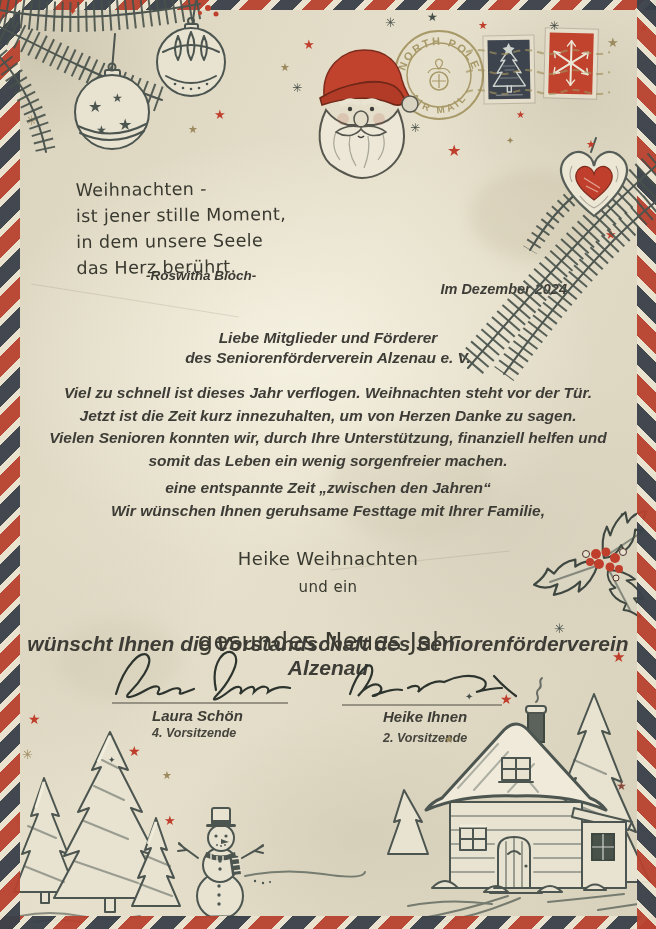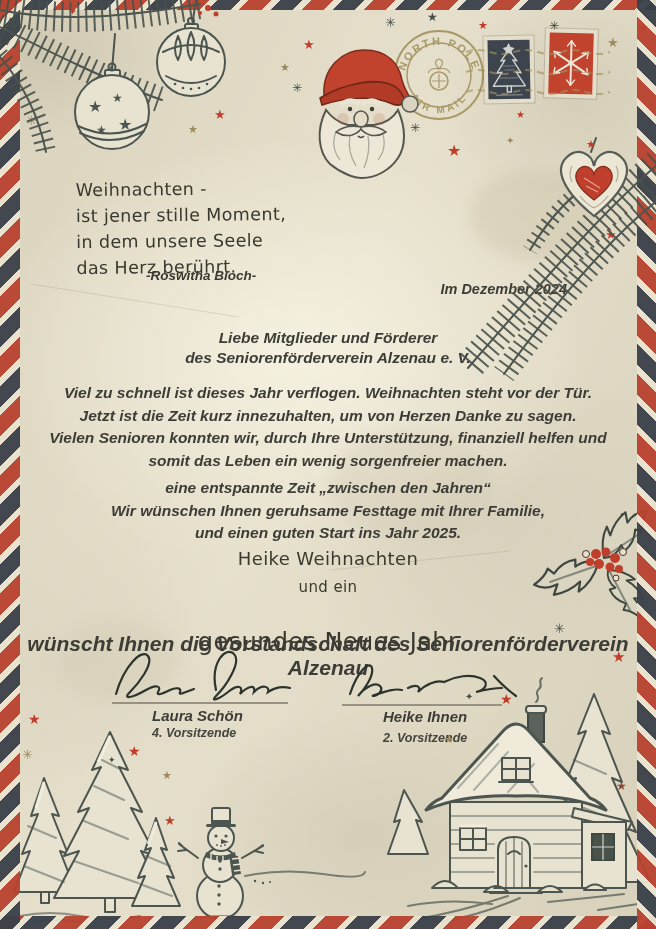--- a/index.html
+++ b/index.html
@@ -301,21 +301,20 @@
   </div>
 
   <div class="t-center salut">
     <div class="ital">Liebe Mitglieder und Förderer</div>
     <div class="ital">des Seniorenförderverein Alzenau e. V.</div>
   </div>
 
   <div class="t-center body2">
     <div class="ital">eine entspannte Zeit „zwischen den Jahren“</div>
     <div class="ital">Wir wünschen Ihnen geruhsame Festtage mit Ihrer Familie,</div>
-    <div class="ital">und einen guten Start ins Jahr 2025.</div>
   </div>
 
   <div class="t-center greet1 hand">Heike Weihnachten</div>
   <div class="t-center greet2 hand">und ein</div>
   <div class="t-center greet3 hand">gesundes Neues Jahr</div>
   <div class="t-center closing"><span class="ital">wünscht Ihnen die Vorstandschaft des Seniorenförderverein Alzenau</span></div>
 
   <svg style="left:98px;top:646px;z-index:4" width="210" height="60" viewBox="0 0 210 60">
     <g stroke="#2d342e" stroke-width="2.2" fill="none" stroke-linecap="round">
       <path d="M18 48 C26 20 44 2 50 10 C56 18 40 38 32 46 C24 54 34 52 48 44 C58 38 64 40 60 46 C58 50 64 48 72 44 C78 41 84 42 82 46 C80 50 88 46 96 43"></path>

